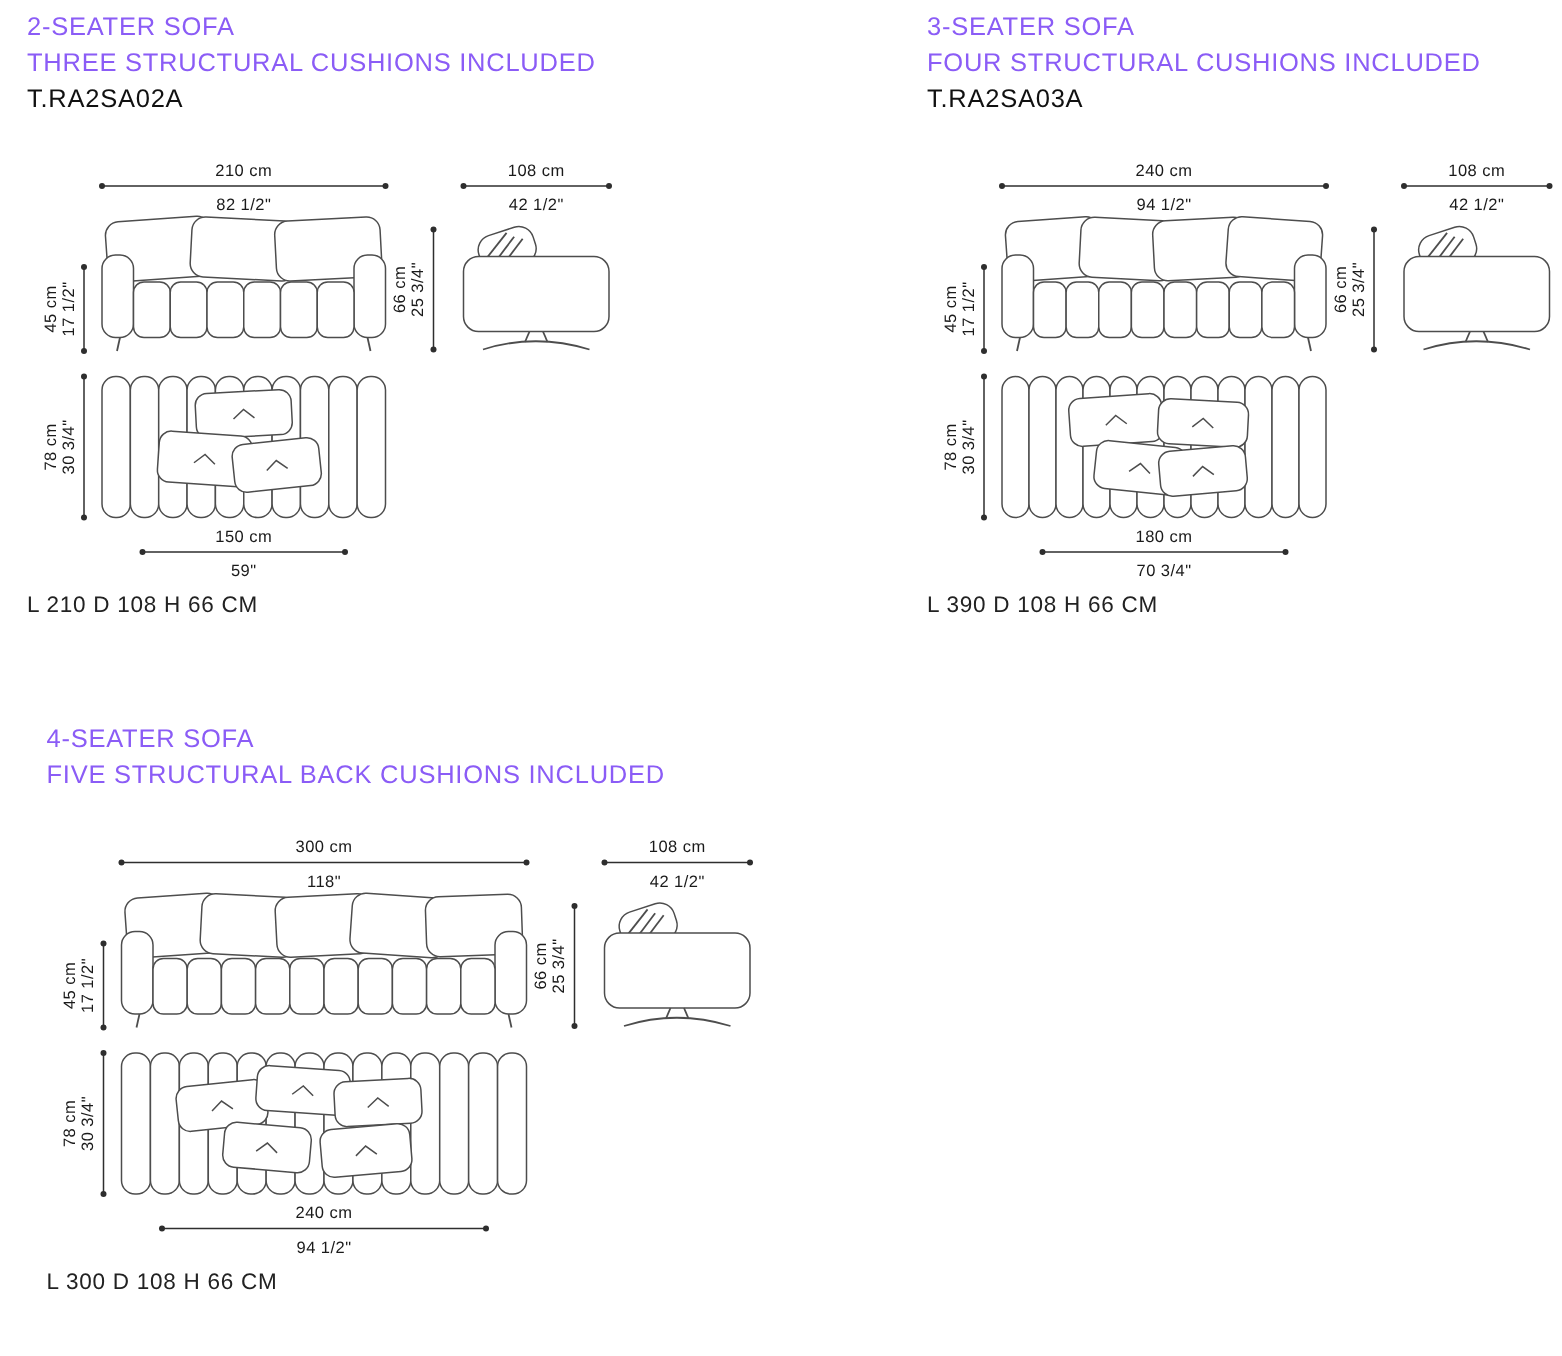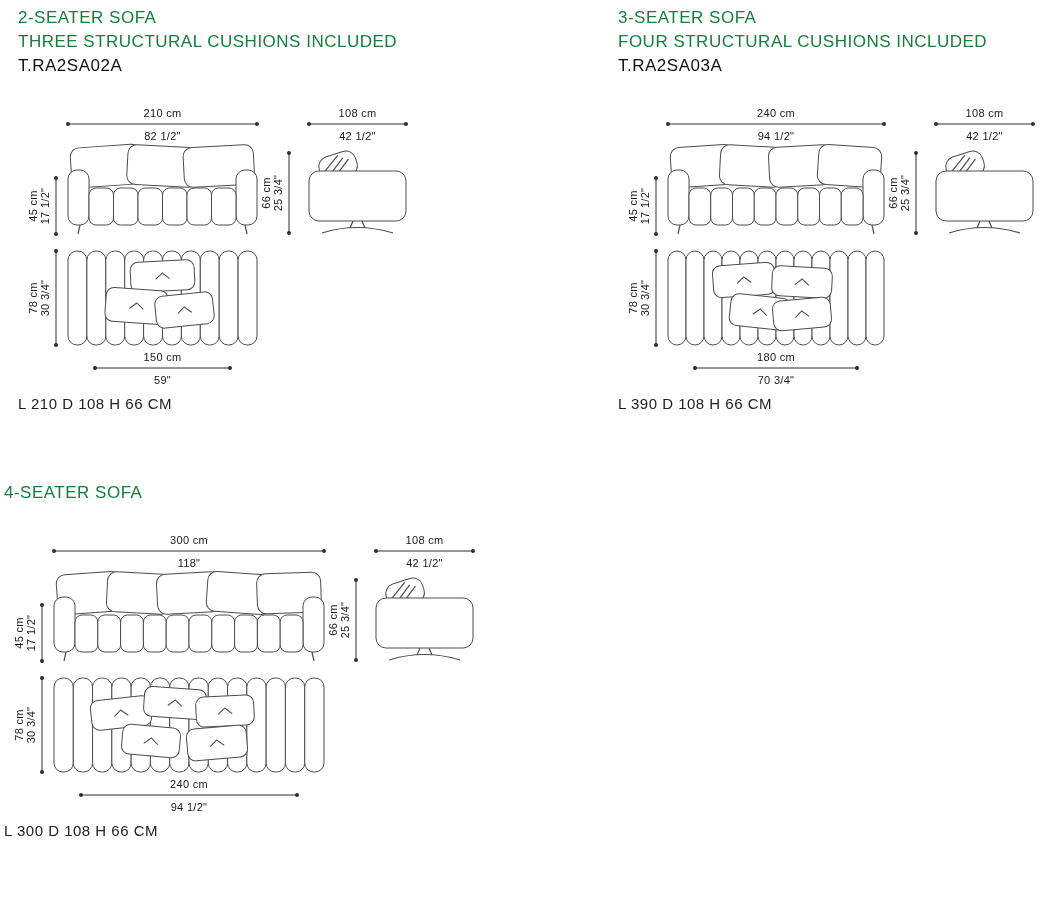--- a/index.html
+++ b/index.html
@@ -3,23 +3,23 @@
 <meta charset="utf-8">
 <style>
   html,body{margin:0;padding:0;}
   body{
     width:1041px;height:904px;background:#ffffff;position:relative;
     font-family:"Liberation Sans", sans-serif;color:#1f1f1f;overflow:hidden;
   }
   .spec{position:absolute;}
   #sec0{left:18px;top:6px;}
   #sec1{left:618px;top:6px;}
-  #sec2{left:4px;top:481px;}
+  #sec2{left:31px;top:481px;}
   .title,.subtitle{
-    font-size:17px;line-height:24px;letter-spacing:.5px;font-weight:400;color:#15803d;
+    font-size:17px;line-height:24px;letter-spacing:.5px;font-weight:400;color:#8b5cf6;
   }
   .code{font-size:17px;line-height:24px;letter-spacing:.5px;font-weight:400;color:#111;}
   .summary{font-size:15px;letter-spacing:.5px;color:#222;}
   svg.drawing{display:block;margin-top:22px;}
   svg text{font-family:"Liberation Sans", sans-serif;}
 </style>
 </head>
 <body>
 
 <div class="spec" id="sec0">
@@ -244,20 +244,21 @@
         <circle cx="239" cy="268" r="2" fill="#2e2e2e"></circle>
         <text x="158" y="261" fill="#1a1a1a" font-size="11" text-anchor="middle" letter-spacing="0.3">180 cm</text>
         <text x="158" y="284" fill="#1a1a1a" font-size="11" text-anchor="middle" letter-spacing="0.3">70 3/4"</text>
       </g>
     </svg>
   <div class="summary">L 390 D 108 H 66 CM</div>
 </div>
 
 <div class="spec" id="sec2">
   <div class="title">4-SEATER SOFA</div>
+  <div class="subtitle">FIVE STRUCTURAL BACK CUSHIONS INCLUDED</div>
   <svg class="drawing" width="520" height="295">
       <g>
         <line x1="50" y1="24" x2="320" y2="24" stroke="#2e2e2e" stroke-width="1"></line>
         <circle cx="50" cy="24" r="2" fill="#2e2e2e"></circle>
         <circle cx="320" cy="24" r="2" fill="#2e2e2e"></circle>
         <text x="185" y="17" fill="#1a1a1a" font-size="11" text-anchor="middle" letter-spacing="0.3">300 cm</text>
         <text x="185" y="40" fill="#1a1a1a" font-size="11" text-anchor="middle" letter-spacing="0.3">118"</text>
       </g>
       <g>
         <g transform="rotate(-4 85 66)">

